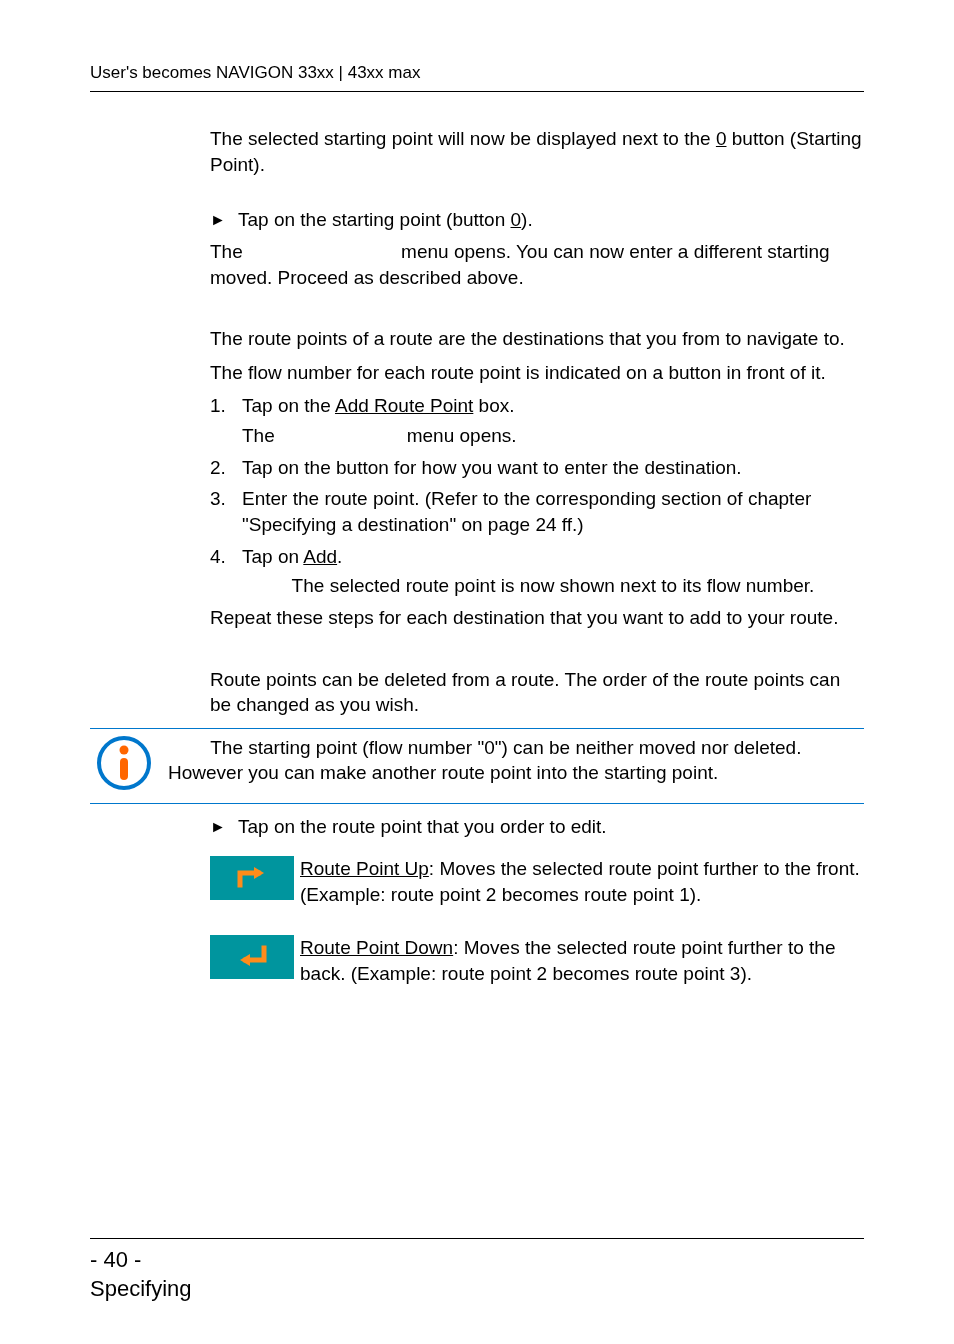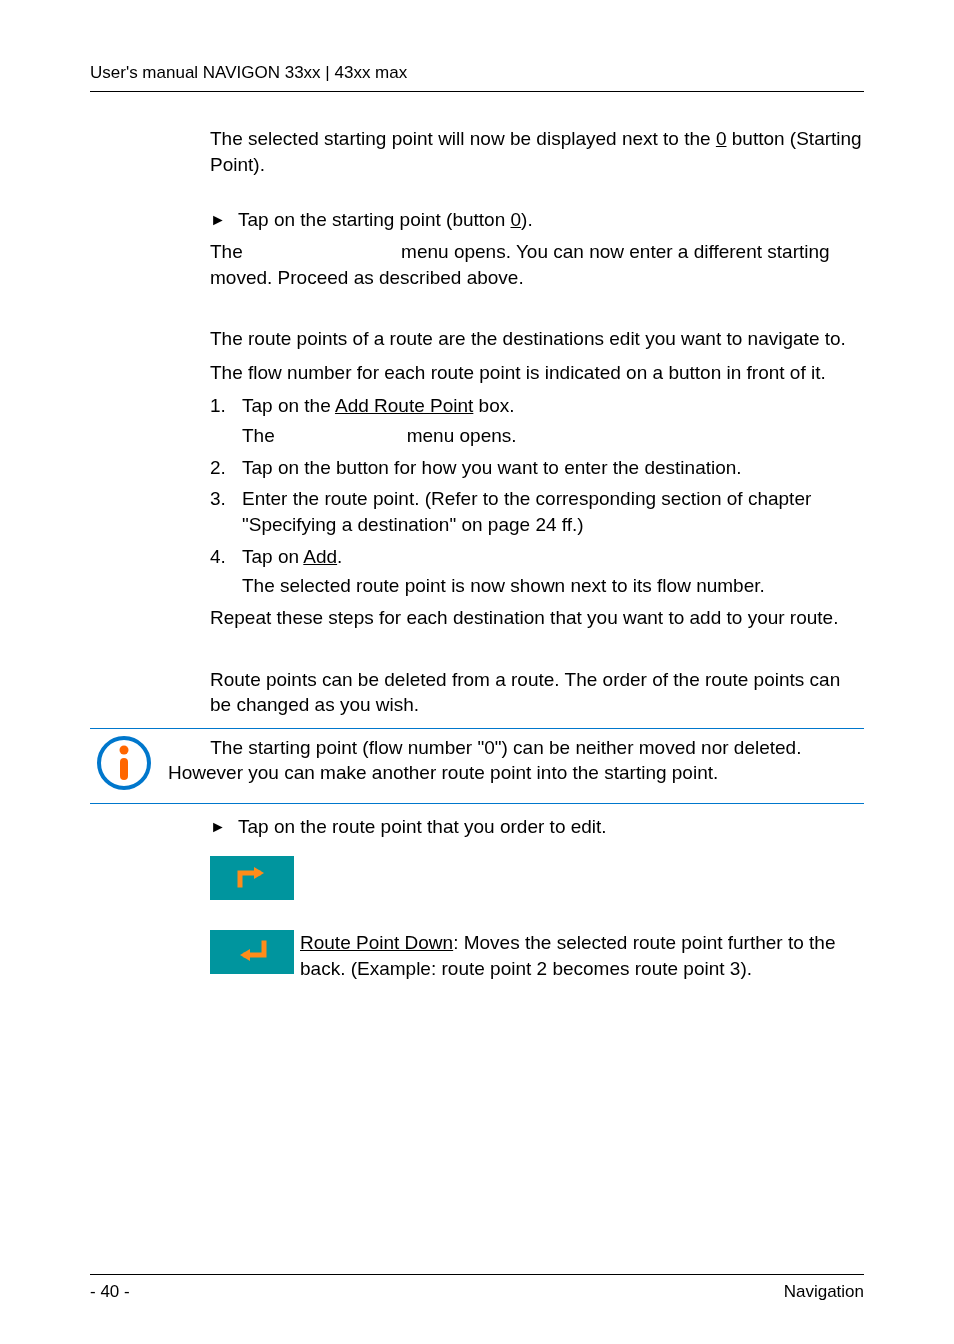--- a/index.html
+++ b/index.html
@@ -91,47 +91,48 @@
     bottom: 40px;
   }
   .hr-bot {
     border: 0;
     border-top: 1.5px solid #000;
     margin-bottom: 6px;
   }
   .footer-row {
     display: flex;
     justify-content: space-between;
-    font-size: 17px;
+    font-size: 22px;
+    flex-direction: column;
   }
 </style>
 </head>
 <body>
 
 <div class="page">
 
-  <div class="header-line">User's manual NAVIGON 33xx | 43xx max</div>
+  <div class="header-line">User's becomes NAVIGON 33xx | 43xx max</div>
   <hr class="hr-top">
 
   <div class="content">
 
     <p class="para">
       <span>The selected starting point will now be displayed next to the </span><span class="ul">0</span><span> button (Starting Point).</span>
     </p>
 
     <div class="bullet-row para-after-gap">
       <div class="bullet-sym">►</div>
       <div class="bullet-txt">
         <span>Tap on the starting point (button </span><span class="ul">0</span><span>).</span>
       </div>
     </div>
 
     <p class="para" style="white-space: pre-wrap;">The                              menu opens. You can now enter a different starting moved. Proceed as described above.</p>
 
-    <p class="para section-gap">The route points of a route are the destinations edit you want to navigate to.</p>
+    <p class="para section-gap">The route points of a route are the destinations that you from to navigate to.</p>
     <p class="para">The flow number for each route point is indicated on a button in front of it.</p>
 
     <div class="num-row">
       <div class="num-sym">1.</div>
       <div class="num-txt">
         <span>Tap on the </span><span class="ul">Add Route Point</span><span> box.</span>
         <div style="margin-top:4px; white-space: pre-wrap;">The                         menu opens.</div>
       </div>
     </div>
 
@@ -142,21 +143,21 @@
 
     <div class="num-row">
       <div class="num-sym">3.</div>
       <div class="num-txt">Enter the route point. (Refer to the corresponding section of chapter "Specifying a destination" on page 24 ff.)</div>
     </div>
 
     <div class="num-row">
       <div class="num-sym">4.</div>
       <div class="num-txt">
         <span>Tap on </span><span class="ul">Add</span><span>.</span>
-        <div style="margin-top:4px;">The selected route point is now shown next to its flow number.</div>
+        <div style="margin-top:4px;text-align:center;">The selected route point is now shown next to its flow number.</div>
       </div>
     </div>
 
     <p class="para">Repeat these steps for each destination that you want to add to your route.</p>
 
     <p class="para section-gap">Route points can be deleted from a route. The order of the route points can be changed as you wish.</p>
 
     <div class="note-block">
       <div class="note-icon">
         <svg width="56" height="56" viewBox="0 0 56 56">
@@ -174,37 +175,38 @@
     </div>
 
 
     <div style="margin-top:16px;">
       <div class="icon-box" style="float:left; margin-right:6px; margin-bottom:2px;">
         <svg width="36" height="30" viewBox="0 0 36 30">
           <path d="M 6 22 L 6 10 L 24 10" fill="none" stroke="#ff8c1a" stroke-width="5" stroke-linecap="square"></path>
           <path d="M 20 4 L 30 10 L 20 16 Z" fill="#ff8c1a"></path>
         </svg>
       </div>
+      <span style="display:inline;"> <span class="ul">Route Point Up</span><span>: Moves the selected route point further to the front. (Example: route point 2 becomes route point 1).</span></span>
       <div style="clear:both;"></div>
     </div>
 
     <div style="margin-top:28px;">
       <div class="icon-box" style="float:left; margin-right:6px; margin-bottom:2px;">
         <svg width="36" height="30" viewBox="0 0 36 30">
           <path d="M 30 6 L 30 18 L 12 18" fill="none" stroke="#ff8c1a" stroke-width="5" stroke-linecap="square"></path>
           <path d="M 16 12 L 6 18 L 16 24 Z" fill="#ff8c1a"></path>
         </svg>
       </div>
       <span style="display:inline;"> <span class="ul">Route Point Down</span><span>: Moves the selected route point further to the back. (Example: route point 2 becomes route point 3).</span></span>
       <div style="clear:both;"></div>
     </div>
 
   </div>
 
   <div class="footer">
     <hr class="hr-bot">
     <div class="footer-row">
       <span>- 40 -</span>
-      <span>Navigation</span>
+      <span>Specifying</span>
     </div>
   </div>
 
 </div>
 
 </body></html>

